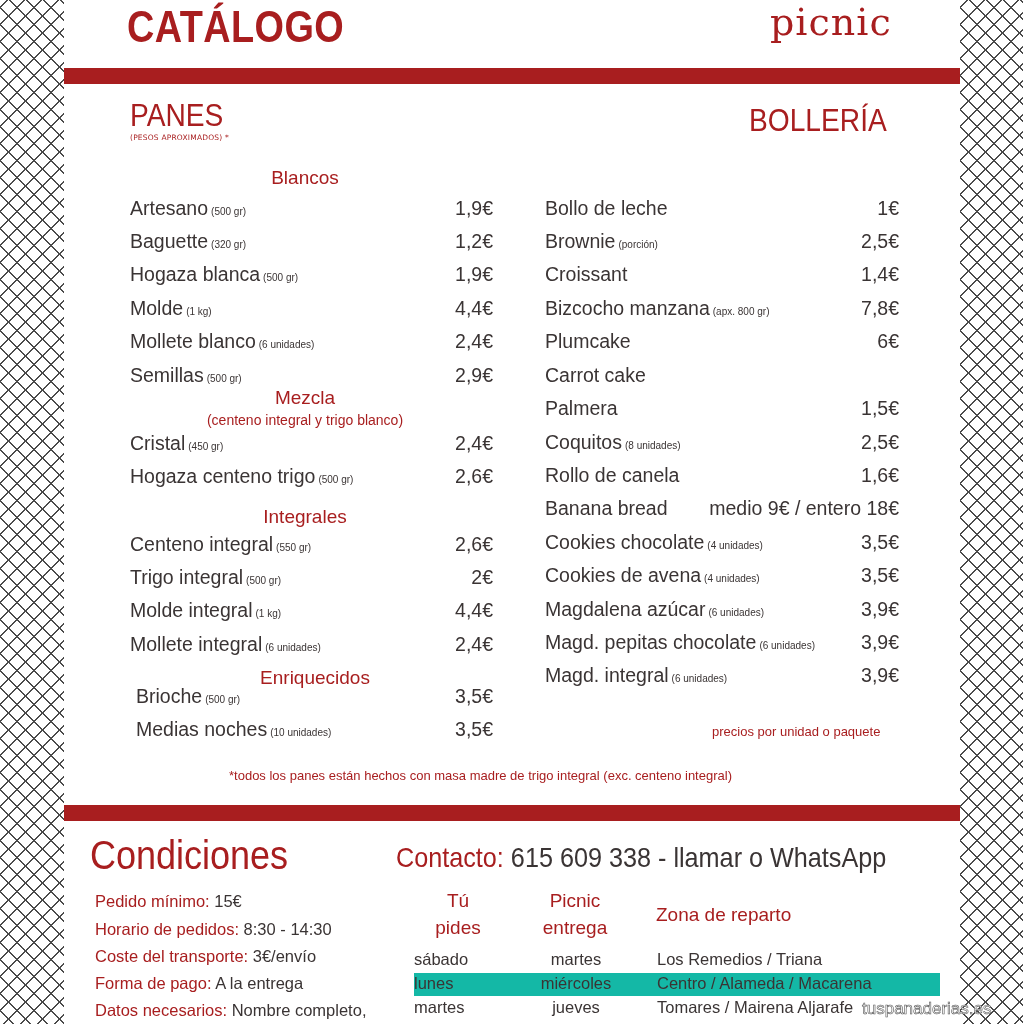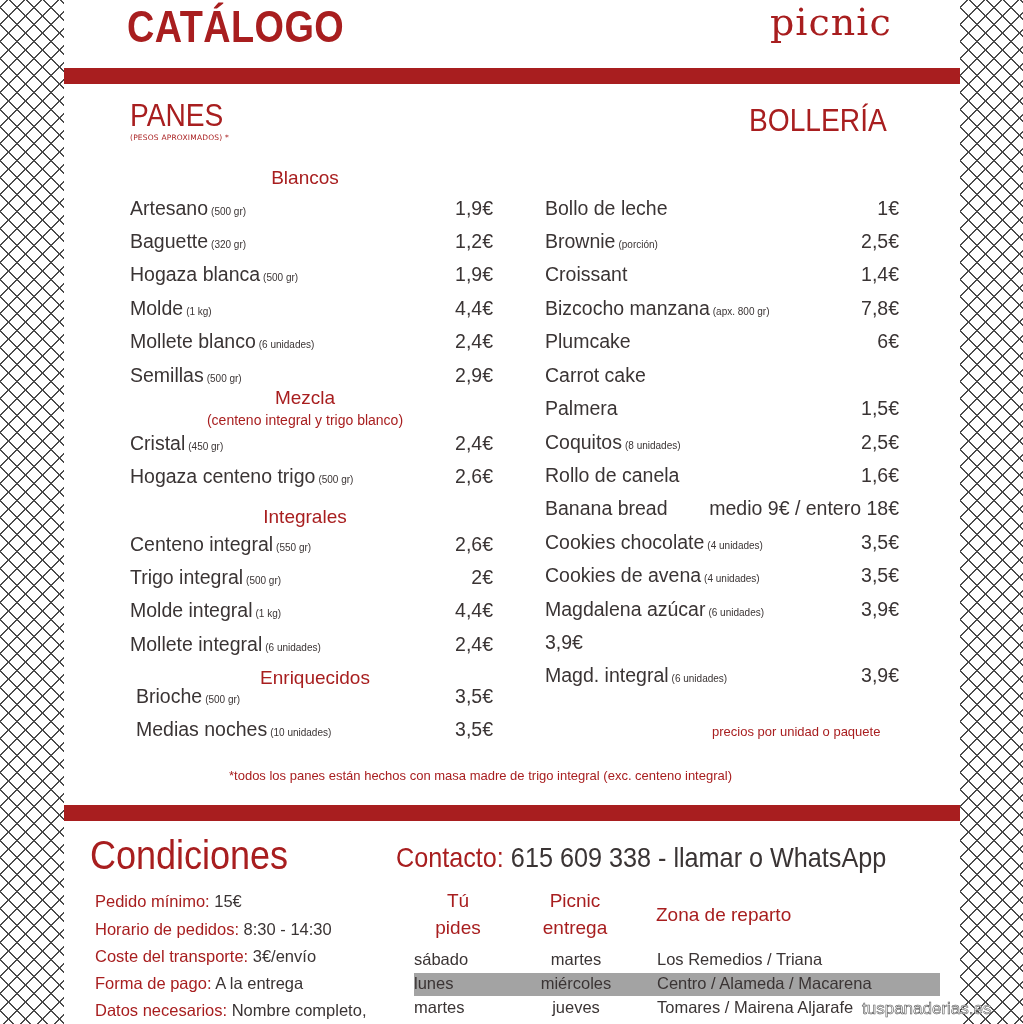--- a/index.html
+++ b/index.html
@@ -86,21 +86,21 @@
   .contact .v { color: #3a3434; }
 
   .th {
     position: absolute; font-family: "Liberation Sans", sans-serif;
     font-size: 19px; color: #a81e1f; text-align: center; line-height: 27px;
   }
   .tr {
     position: absolute; left: 414px; width: 526px; height: 23px;
     font-family: "Liberation Sans", sans-serif; font-size: 16.5px; color: #3a3434;
   }
-  .tr.hl { background: #a3a3a3; }
+  .tr.hl { background: #14b8a6; }
   .tr span { position: absolute; top: 1px; white-space: nowrap; }
   .tr .c1 { left: 0; width: 88px; }
   .tr .c2 { left: 112px; width: 100px; text-align: center; }
   .tr .c3 { left: 243px; }
 
   .watermark {
     position: absolute; left: 862px; top: 999px;
     font-family: "Liberation Sans", sans-serif; font-size: 17px;
     color: #ffffff; -webkit-text-stroke: 0.6px #555; white-space: nowrap;
   }
@@ -234,20 +234,21 @@
   </div>
 <div class="row" style="left:545px;width:354px;top:564px;">
     <span class="name"><span>Cookies de avena</span><span class="qty">(4 unidades)</span></span>
     <span class="price">3,5€</span>
   </div>
 <div class="row" style="left:545px;width:354px;top:598px;">
     <span class="name"><span>Magdalena azúcar</span><span class="qty">(6 unidades)</span></span>
     <span class="price">3,9€</span>
   </div>
 <div class="row" style="left:545px;width:354px;top:631px;">
+    <span class="name"><span>Magd. pepitas chocolate</span><span class="qty">(6 unidades)</span></span>
     <span class="price">3,9€</span>
   </div>
 <div class="row" style="left:545px;width:354px;top:664px;">
     <span class="name"><span>Magd. integral</span><span class="qty">(6 unidades)</span></span>
     <span class="price">3,9€</span>
   </div>
 
 <div class="note-red" style="left:712px;top:724px;">precios por unidad o paquete</div>
 
 <div class="note-red" style="left:229px;top:768px;">*todos los panes están hechos con masa madre de trigo integral (exc. centeno integral)</div>

